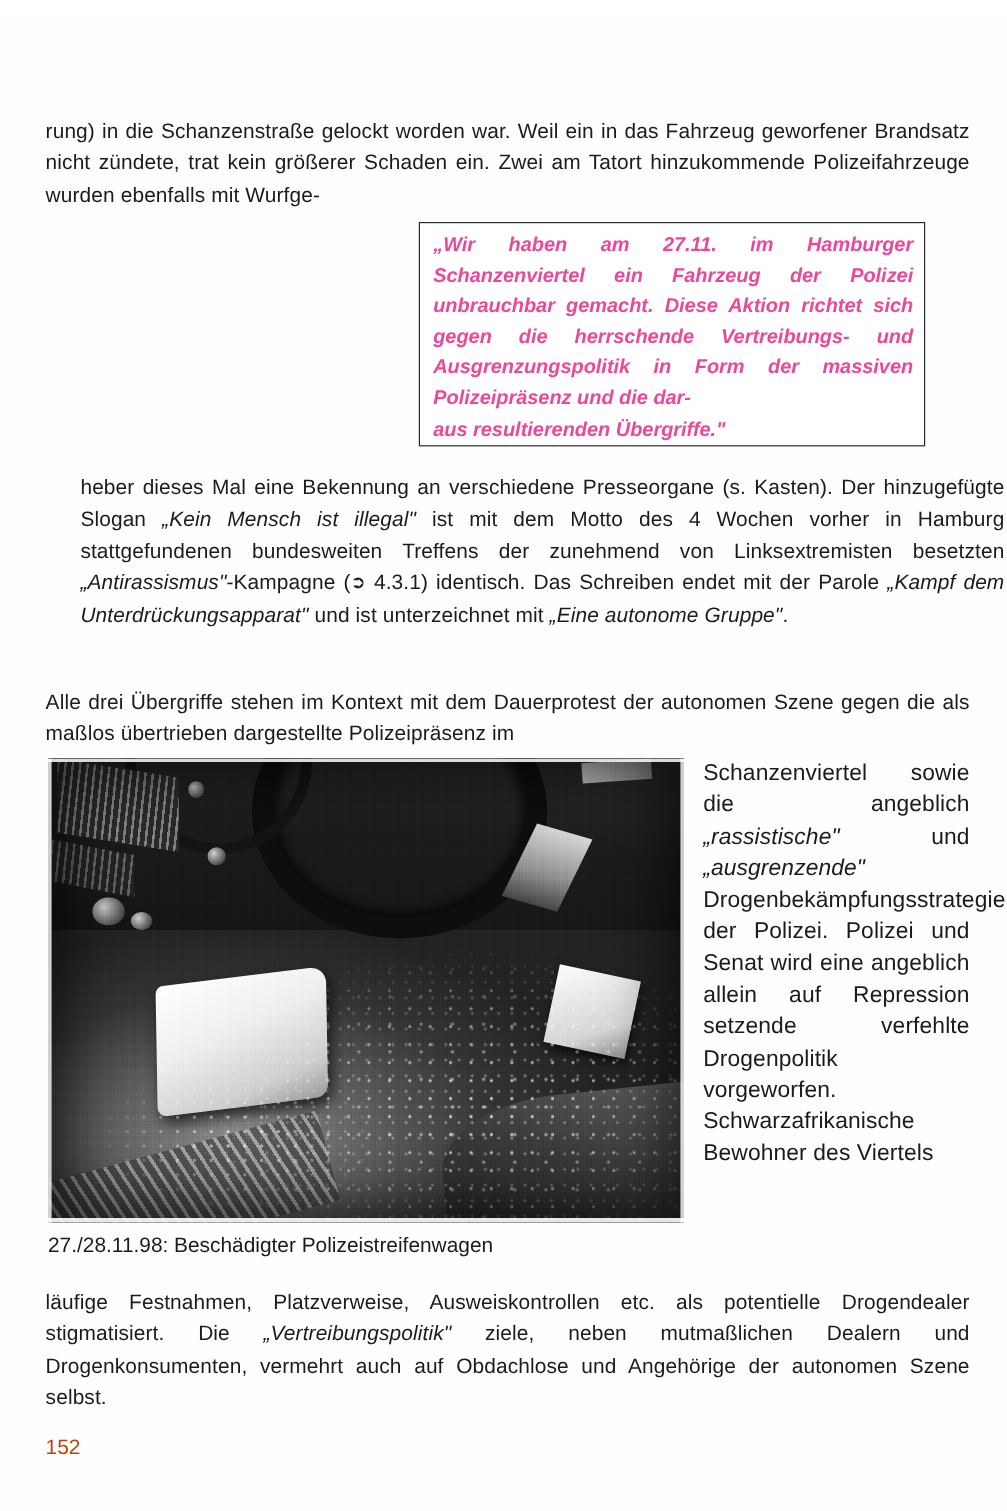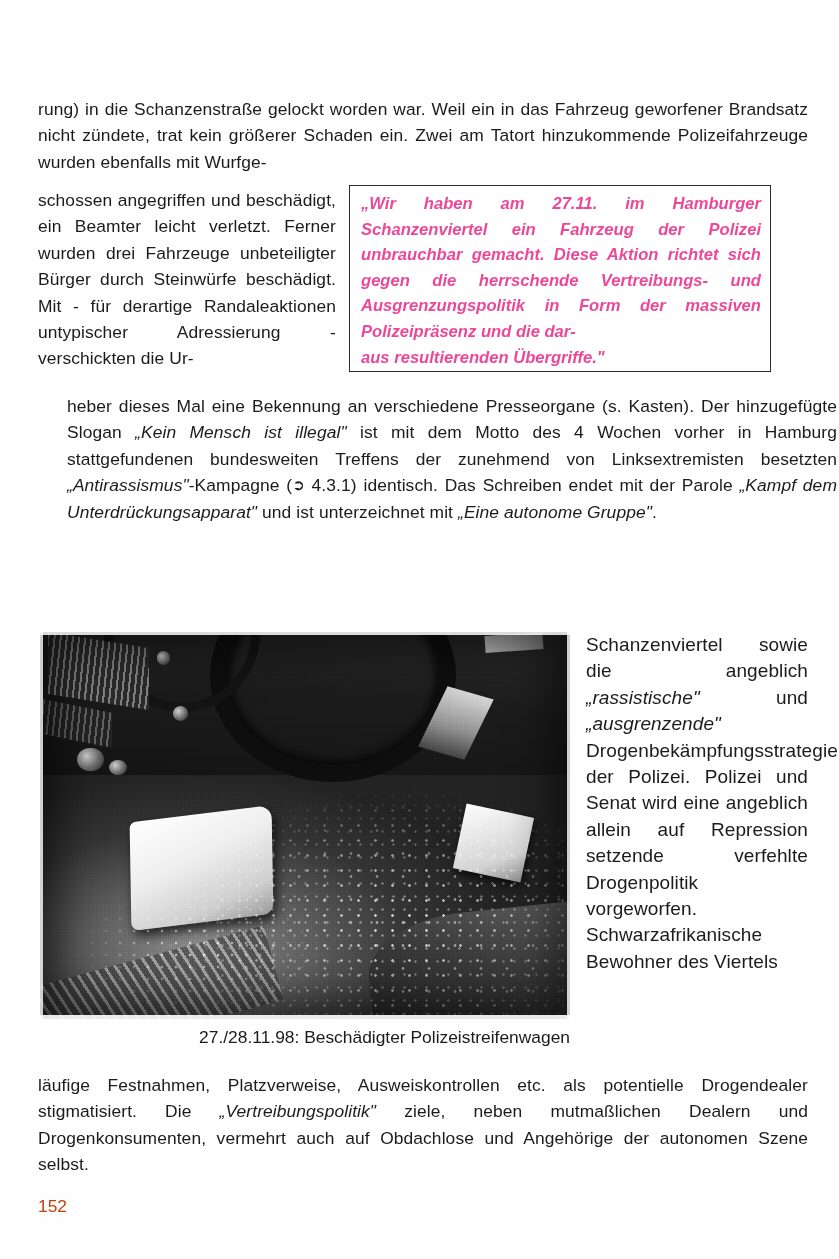--- a/index.html
+++ b/index.html
@@ -232,21 +232,21 @@
   .ph-edge-bottom { left:0; bottom:0; width:100%; height:4px; background:#fff; opacity:.9; }
   .ph-edge-left { left:0; top:0; width:3px; height:100%; background:#fff; opacity:.8; }
   .ph-edge-right { right:0; top:0; width:3px; height:100%; background:#fff; opacity:.8; }
 
   
   #photo-caption {
     position: absolute;
     left: 40px;
     top: 1012px;
     width: 530px;
-    text-align: right;
+    text-align: left;
     font-size: 17.4px;
     line-height: 26px;
     color: #1b1b1b;
   }
 
   
   #wrap-col-right {
     left: 586px;
     top: 620px;
     width: 222px;
@@ -281,33 +281,33 @@
     transform: translateY(-1px);
   }
 </style>
 </head>
 <body>
 
 <div class="page">
 
   <div class="para" id="intro-para">rung) in die Schanzenstraße gelockt worden war. Weil ein in das Fahrzeug geworfener Brandsatz nicht zündete, trat kein größerer Schaden ein. Zwei am Tatort hinzukommende Polizeifahrzeuge wurden ebenfalls mit Wurfge-</div>
 
-  <div class="para" id="wrap-col-left">schossen angegriffen und beschädigt, ein Beamter leicht verletzt. Ferner wurden drei Fahrzeuge unbeteiligter Bürger durch Steinwürfe beschädigt. Mit - für derartige Randaleaktionen untypischer Adressierung - verschickten die Ur-</div>
 
   <div id="quote-box">
     <div class="quote-text">
       <span>„Wir haben am 27.11. im Hamburger Schanzenviertel ein Fahrzeug der Polizei unbrauchbar gemacht. Diese Aktion richtet sich gegen die herrschende Vertreibungs- und Ausgrenzungspolitik in Form der massiven Polizeipräsenz und die dar-</span>
       <span class="lastline">aus resultierenden Übergriffe."</span>
     </div>
   </div>
 
   <div class="para" id="after-box-para">
     <span>heber dieses Mal eine Bekennung an verschiedene Presseorgane (s. Kasten). Der hinzugefügte Slogan </span><span class="it">„Kein Mensch ist illegal"</span><span> ist mit dem Motto des 4 Wochen vorher in Hamburg stattgefundenen bundesweiten Treffens der zunehmend von Linksextremisten besetzten </span><span class="it">„Antirassismus"</span><span>-Kampagne (</span><span class="xref-icon">➲</span><span> 4.3.1</span><span>) identisch. Das Schreiben endet mit der Parole </span><span class="it">„Kampf dem Unterdrückungsapparat"</span><span> und ist unterzeichnet mit </span><span class="it">„Eine autonome Gruppe"</span><span>.</span>
   </div>
 
+  <div class="para" id="lead-para">Alle drei Übergriffe stehen im Kontext mit dem Dauerprotest der autonomen Szene gegen die als maßlos übertrieben dargestellte Polizeipräsenz im</div>
 
   <div id="photo-figure">
     <div id="photo-image">
       <div class="ph-layer ph-base"></div>
       <div class="ph-layer ph-dash"></div>
       <div class="ph-layer ph-wheel"></div>
       <div class="ph-layer ph-wheel2"></div>
       <div class="ph-layer ph-vent"></div>
       <div class="ph-layer ph-vent2"></div>
       <div class="ph-layer ph-knob" style="left:7%;top:30%;width:5%;height:6%;"></div>

